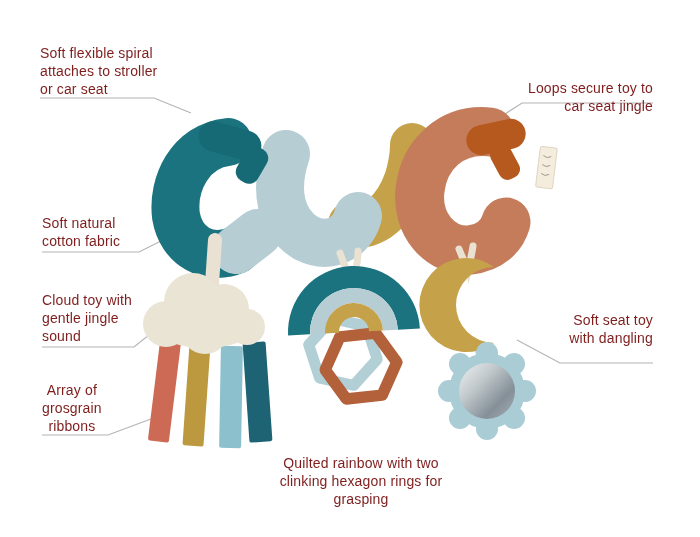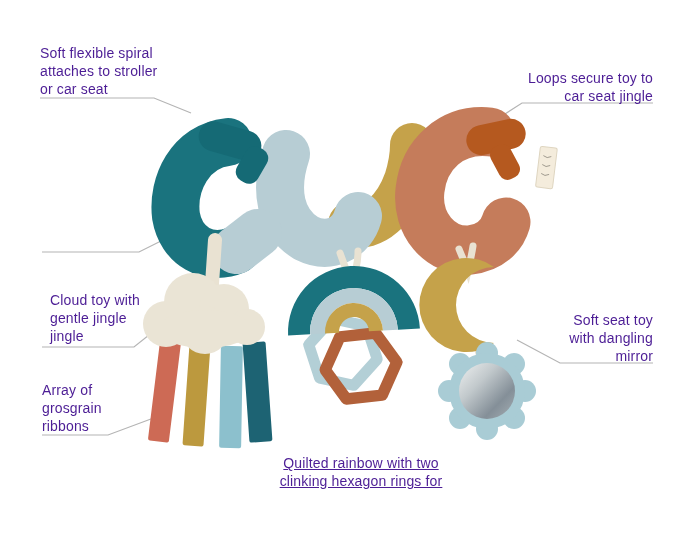--- a/index.html
+++ b/index.html
@@ -9,31 +9,31 @@
     position: relative;
     overflow: hidden;
     font-family: "Liberation Sans", sans-serif;
   }
   .stage { position: absolute; inset: 0; }
   svg.scene { position: absolute; left: 0; top: 0; }
   .note {
     position: absolute;
     font-size: 14px;
     line-height: 18px;
-    color: #4c1d95;
+    color: #7f1d1d;
     letter-spacing: 0.15px;
   }
   .note .line { display: block; }
   .note.right { text-align: right; }
-  .note.center { text-align: center; text-decoration: underline; }
+  .note.center { text-align: center; }
   #note-spiral  { left: 40px;  top: 44px;  }
-  #note-loops   { right: 47px; top: 69px;  }
+  #note-loops   { right: 47px; top: 79px;  }
   #note-cotton  { left: 42px;  top: 214px; }
-  #note-cloud   { left: 50px;  top: 291px; }
-  #note-ribbons { left: 42px;  top: 381px; }
+  #note-cloud   { left: 42px;  top: 291px; }
+  #note-ribbons { left: 42px;  top: 381px; text-align: center; }
   #note-moon    { right: 47px; top: 311px; }
   #note-rainbow { left: 228px; top: 454px; width: 266px; }
 </style>
 </head>
 <body>
 
 <div class="stage">
 
   <svg class="scene" width="700" height="537" viewBox="0 0 700 537">
     <defs>
@@ -130,37 +130,41 @@
     <span class="line">Soft flexible spiral</span>
     <span class="line">attaches to stroller</span>
     <span class="line">or car seat</span>
   </div>
 
   <div class="note right" id="note-loops">
     <span class="line">Loops secure toy to</span>
     <span class="line">car seat jingle</span>
   </div>
 
+  <div class="note" id="note-cotton">
+    <span class="line">Soft natural</span>
+    <span class="line">cotton fabric</span>
+  </div>
 
   <div class="note" id="note-cloud">
     <span class="line">Cloud toy with</span>
     <span class="line">gentle jingle</span>
-    <span class="line">jingle</span>
+    <span class="line">sound</span>
   </div>
 
   <div class="note" id="note-ribbons">
     <span class="line">Array of</span>
     <span class="line">grosgrain</span>
     <span class="line">ribbons</span>
   </div>
 
   <div class="note right" id="note-moon">
     <span class="line">Soft seat toy</span>
     <span class="line">with dangling</span>
-    <span class="line">mirror</span>
   </div>
 
   <div class="note center" id="note-rainbow">
     <span class="line">Quilted rainbow with two</span>
     <span class="line">clinking hexagon rings for</span>
+    <span class="line">grasping</span>
   </div>
 
 </div>
 
 </body></html>

